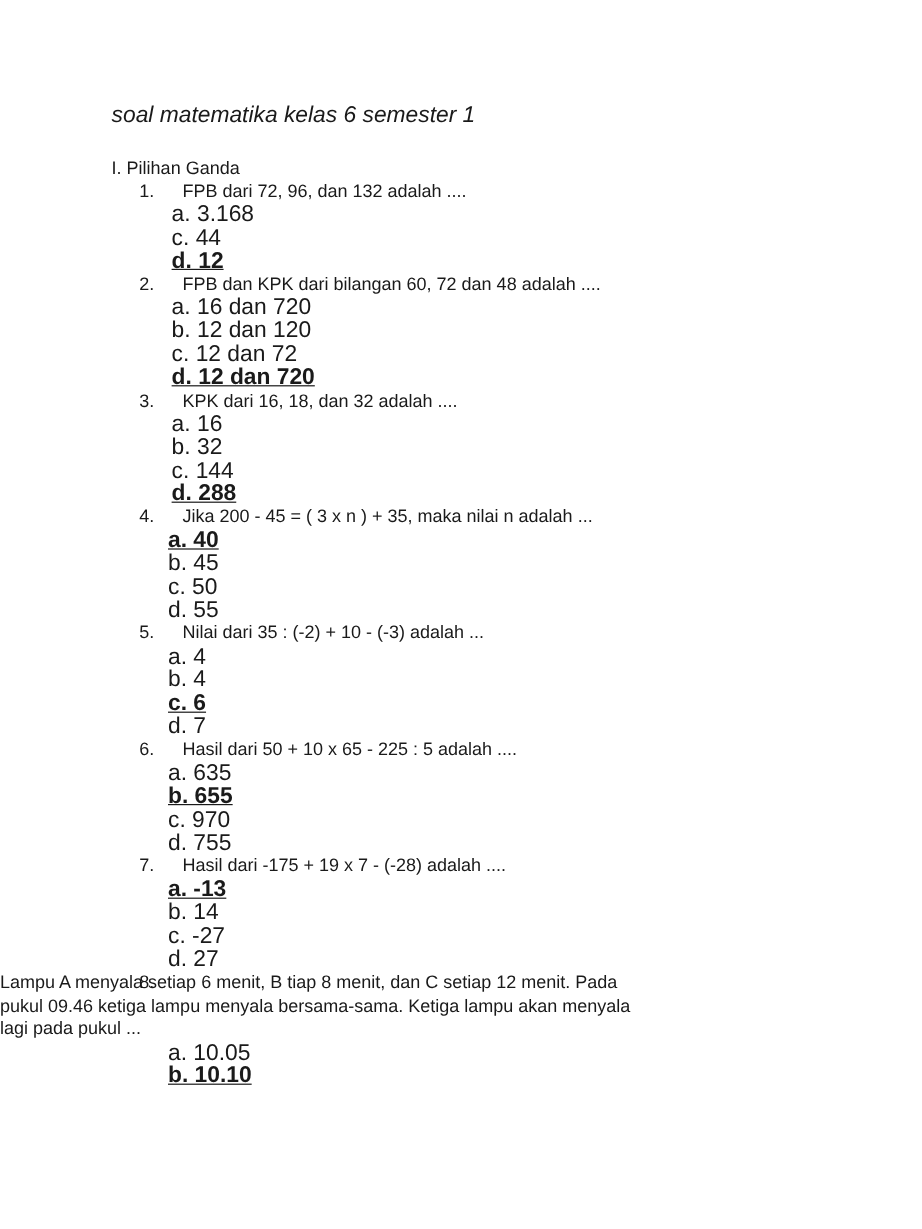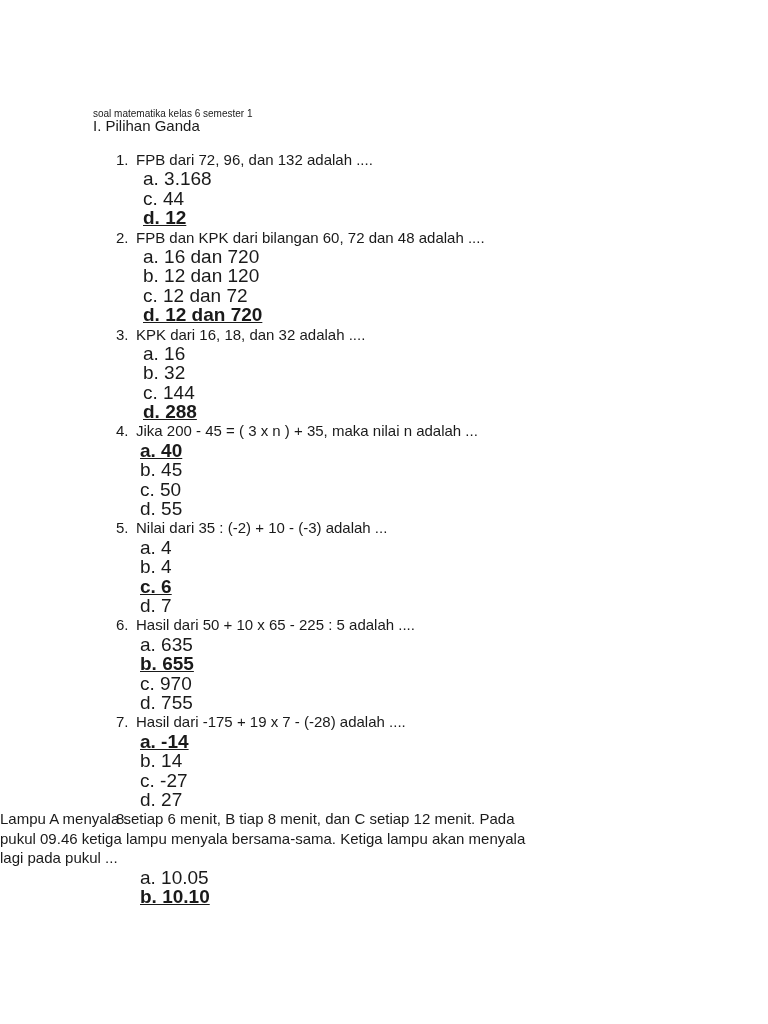--- a/index.html
+++ b/index.html
@@ -2,27 +2,27 @@
 <html><head>
   <meta charset="utf-8">
   <style>
     html, body { margin: 0; padding: 0; }
     body {
       width: 768px; height: 1024px; background: #ffffff;
       font-family: "Liberation Sans", sans-serif; color: #1a1a1a;
       overflow: hidden; position: relative;
     }
     .page { position: absolute; left: 0; top: 0; width: 768px; height: 1024px; }
-    .title { position: absolute; left: 93px; top: 104px; font-size: 10px; line-height: 19px; }
-    .section { position: absolute; left: 93px; top: 116px; font-size: 15px; line-height: 19px; }
+    .title { position: absolute; left: 93px; top: 87px; font-size: 19px; line-height: 19px; font-style: italic; }
+    .section { position: absolute; left: 93px; top: 131px; font-size: 15px; line-height: 19px; }
     .questions { position: absolute; left: 0; top: 150px; width: 768px; }
     .q { position: relative; }
     .q-row { position: relative; height: 19.4px; font-size: 15px; line-height: 19.4px; white-space: nowrap; }
     .q-num { position: absolute; left: 116px; }
-    .q-text { position: absolute; left: 136px; white-space: normal; width: 540px; }
+    .q-text { position: absolute; left: 152px; white-space: normal; width: 540px; }
     .q-text-multi { position: relative; width: 540px; font-size: 15px; line-height: 19.4px; white-space: normal; }
     .opt { height: 19.4px; font-size: 19px; line-height: 19.4px; padding-left: 140px; white-space: nowrap; }
     .opt.bold { font-weight: bold; text-decoration: underline; }
     .q.indent-opts .opt { padding-left: 143px; }
   </style>
 </head>
 <body>
 
 <div class="page">
   <div class="title">soal matematika kelas 6 semester 1</div>
@@ -93,21 +93,21 @@
       <div class="opt bold">b. 655</div>
       <div class="opt">c. 970</div>
       <div class="opt">d. 755</div>
     </div>
 
     <div class="q">
       <div class="q-row">
           <span class="q-num">7.</span>
           <span class="q-text">Hasil dari -175 + 19 x 7 - (-28) adalah ....</span>
         </div>
-      <div class="opt bold">a. -14</div>
+      <div class="opt bold">a. -13</div>
       <div class="opt">b. 14</div>
       <div class="opt">c. -27</div>
       <div class="opt">d. 27</div>
     </div>
 
     <div class="q">
       <div style="position:relative;">
         <span class="q-num" style="position:absolute; left:116px; top:0; font-size:15px; line-height:19.4px;">8.</span>
         <div class="q-text-multi">Lampu A menyala setiap 6 menit, B tiap 8 menit, dan C setiap 12 menit. Pada pukul 09.46 ketiga lampu menyala bersama-sama. Ketiga lampu akan menyala lagi pada pukul ...</div>
       </div>

